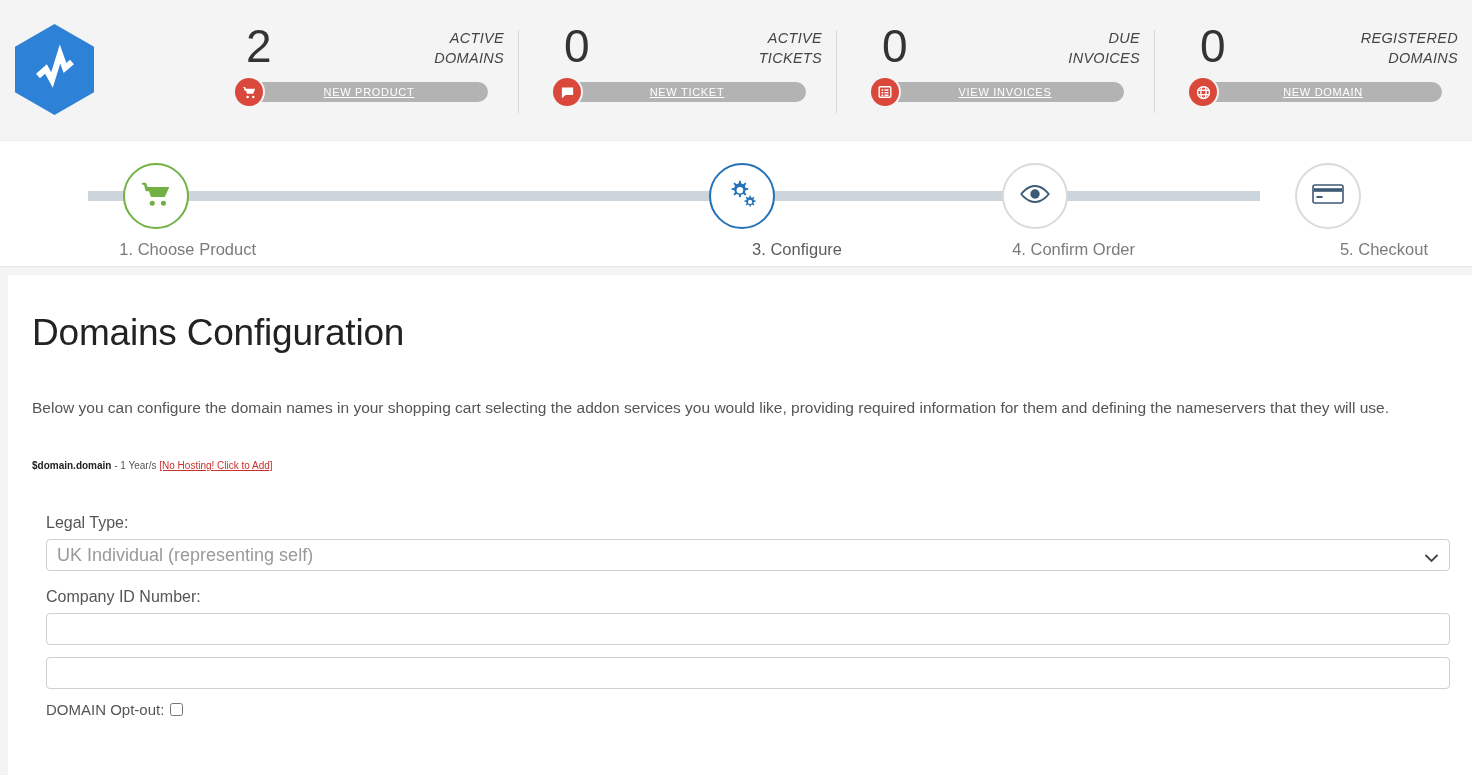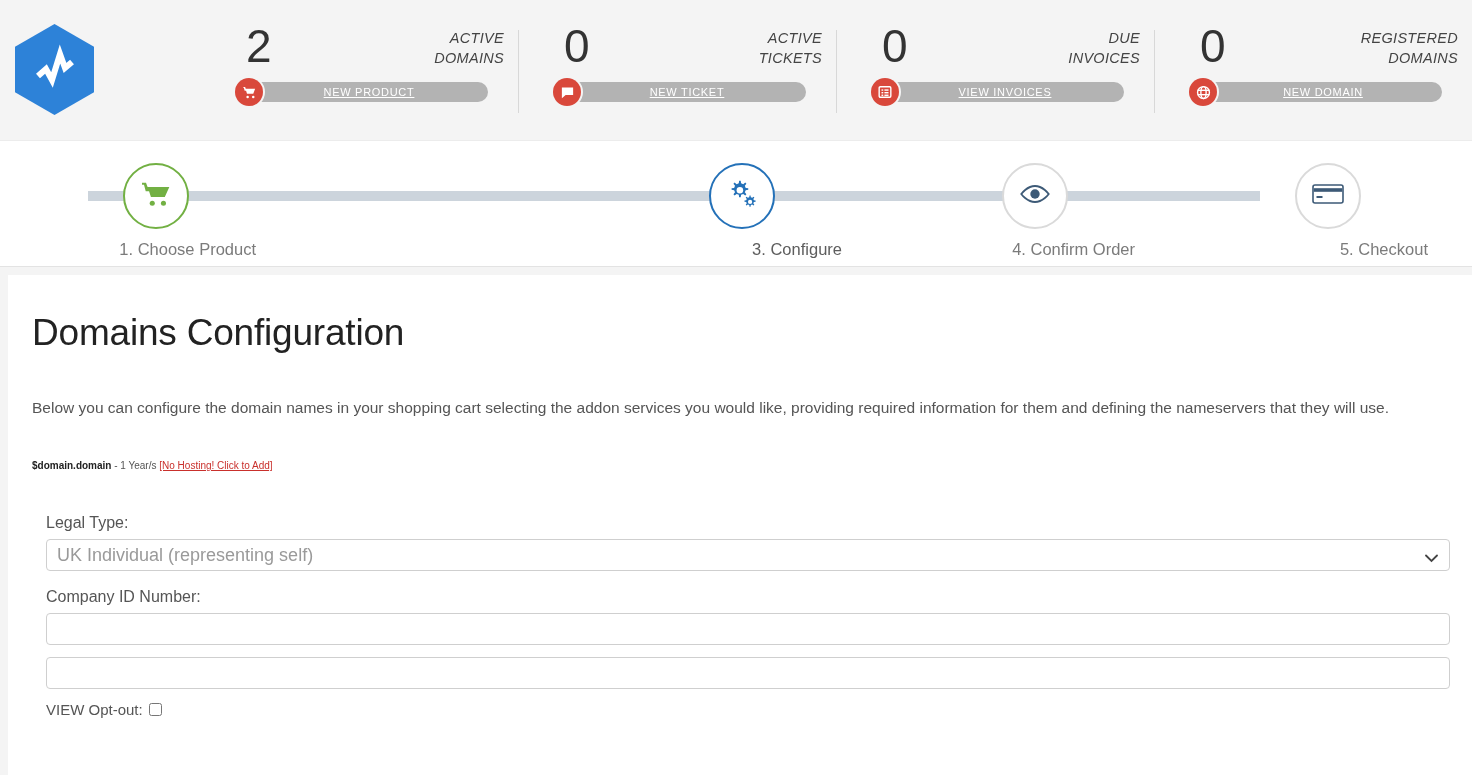--- a/index.html
+++ b/index.html
@@ -411,19 +411,19 @@
       <label class="field-label">Company ID Number:</label>
       <div class="input-row">
         <input class="field-input" type="text" placeholder="" style="">
       </div>
 
       <div class="input-row">
         <input class="field-input" type="text" placeholder="" style="">
       </div>
 
       <div id="whois-row">
-        <span>VIEW Opt-out:</span>
+        <span>DOMAIN Opt-out:</span>
         <input id="whois-checkbox" type="checkbox" style="">
       </div>
 
     </div>
   </div>
 </div>
 
 </body></html>

